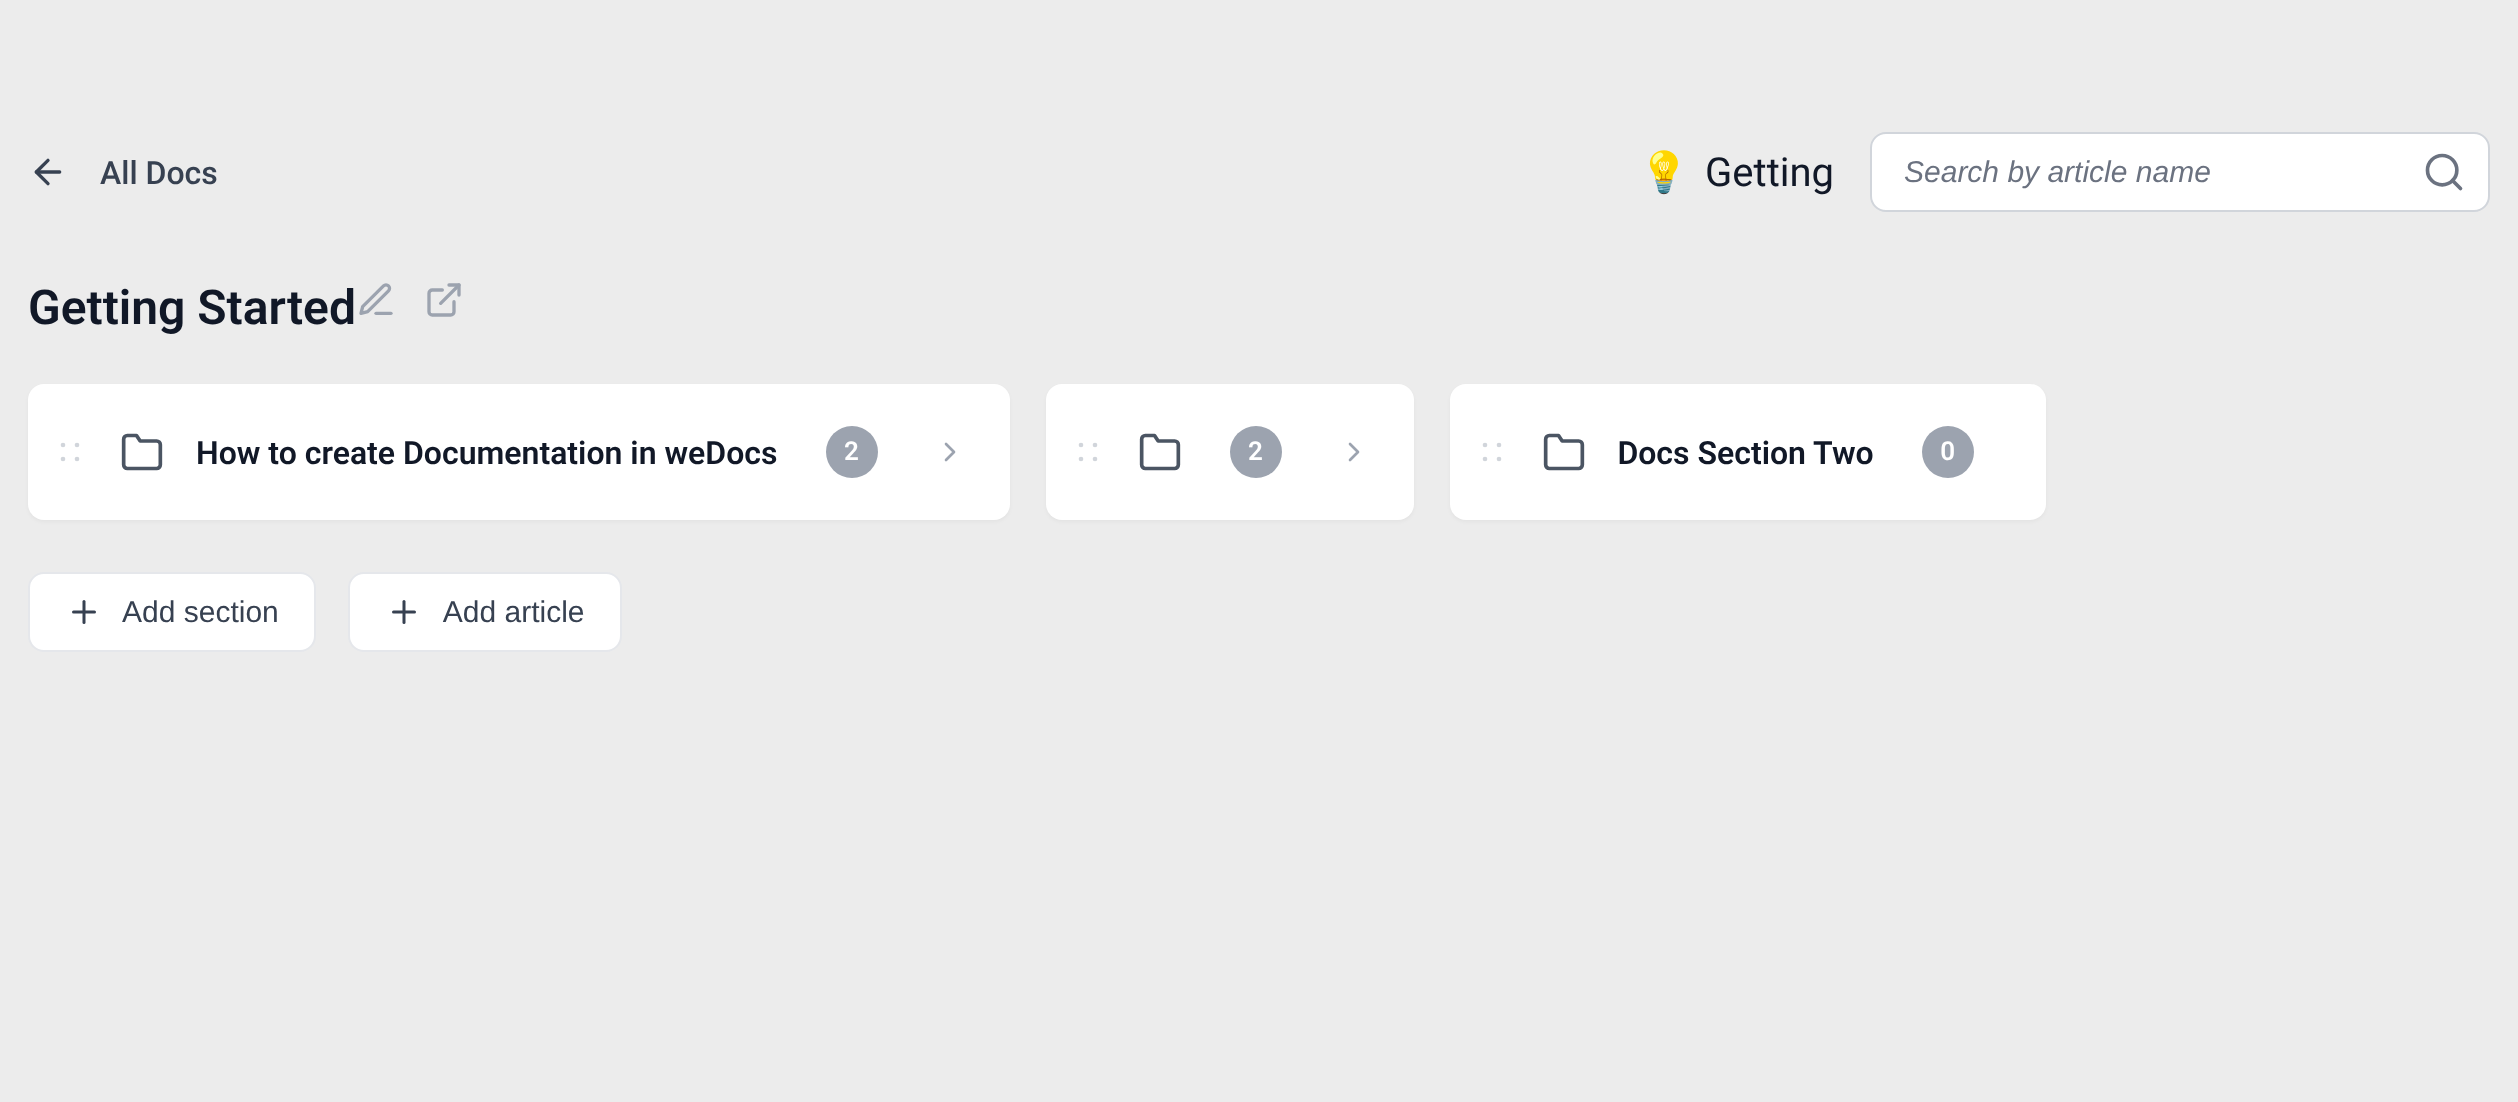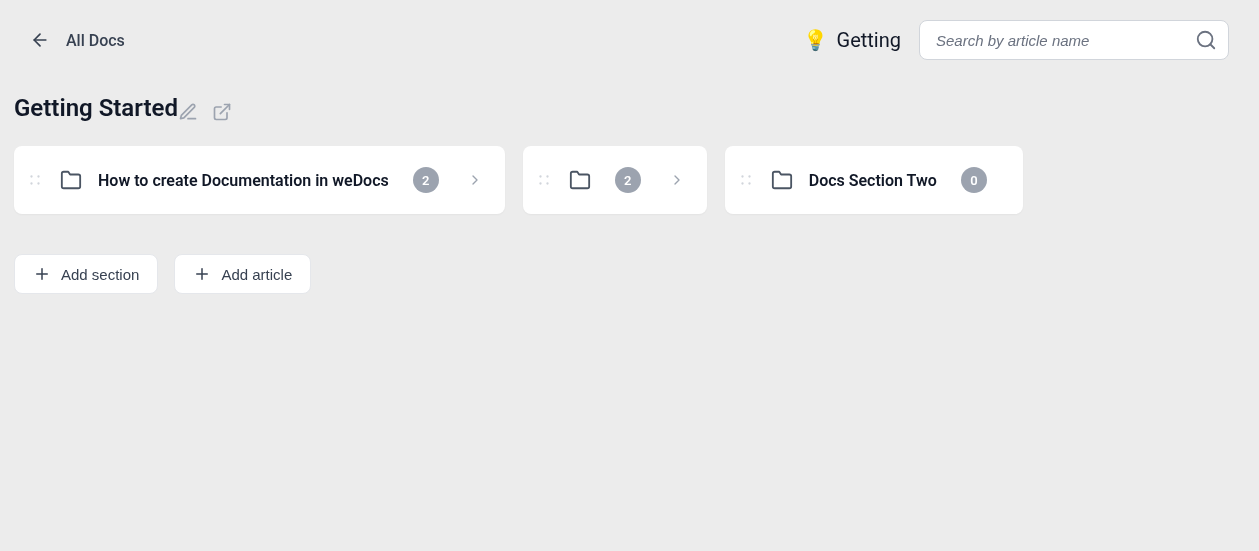--- a/index.html
+++ b/index.html
@@ -8,21 +8,22 @@
       background: #ececec;
       width: 1259px;
       height: 551px;
       overflow: hidden;
       color: #111827;
     }
     .header {
       display: flex;
       align-items: center;
       justify-content: space-between;
-      padding: 20px 30px;
+      padding: 20px 14px;
+      margin-top: 46px;
     }
     .header-left {
       display: flex;
       align-items: center;
       gap: 16px;
       cursor: pointer;
     }
     .back-arrow svg { display: block; }
     .all-docs-label {
       font-size: 16px;
@@ -63,21 +64,21 @@
       position: absolute;
       right: 12px;
       top: 50%;
       transform: translateY(-50%);
       color: #6b7280;
       display: flex;
     }
 
     .title-row {
       display: flex;
-      align-items: flex-end;
+      align-items: flex-start;
       padding: 14px 14px 24px 14px;
     }
     .page-title {
       font-size: 24px;
       font-weight: 600;
       color: #111827;
     }
     .title-actions {
       display: flex;
       align-items: center;
@@ -132,21 +133,21 @@
       justify-content: center;
       margin-left: 10px;
       padding: 0 6px;
     }
     .spacer { flex: 1; }
     .chevron { color: #9ca3af; display:flex; }
 
     .footer-actions {
       display: flex;
       gap: 16px;
-      padding: 40px 14px 0 14px;
+      padding: 26px 14px 0 14px;
     }
     .btn {
       background: #fff;
       border: 1px solid #e5e7eb;
       border-radius: 8px;
       padding: 10px 18px;
       display: flex;
       align-items: center;
       gap: 10px;
       font-size: 15px;

